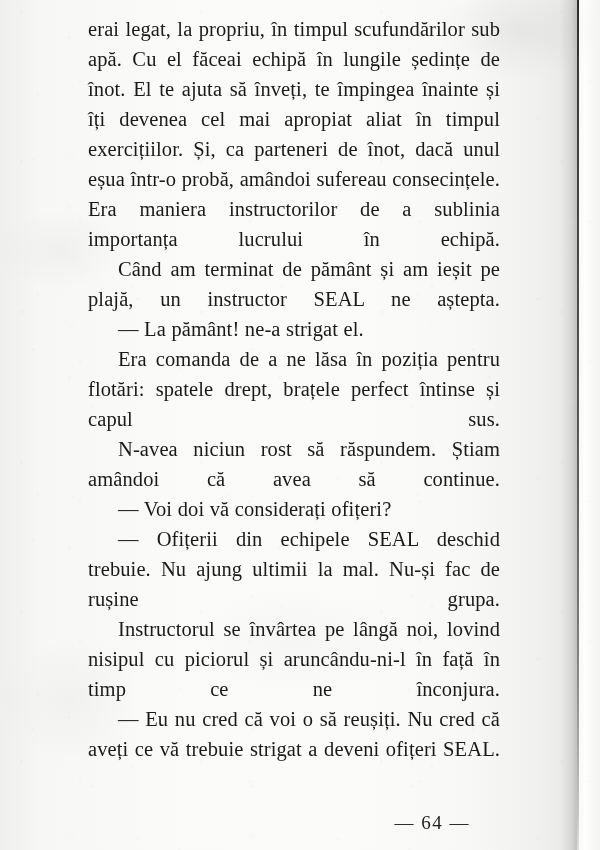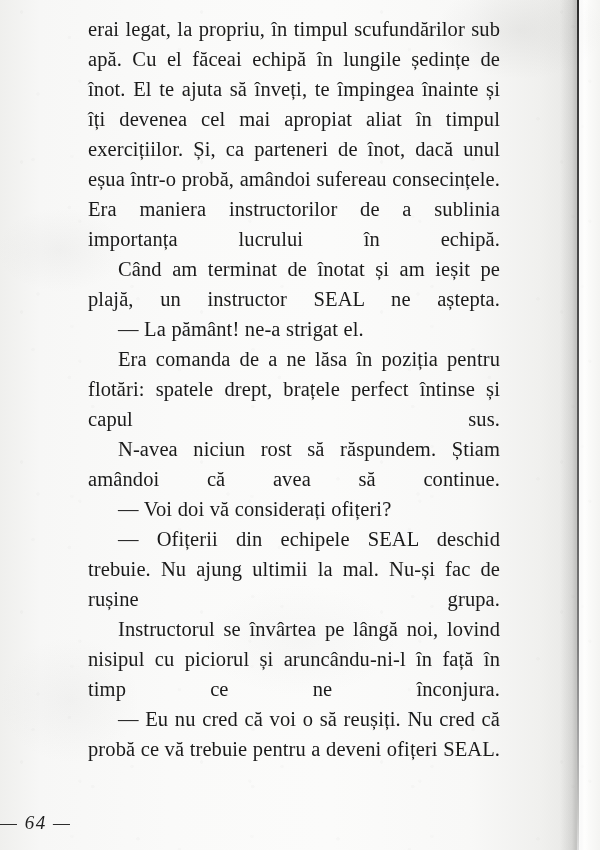--- a/index.html
+++ b/index.html
@@ -137,22 +137,21 @@
   .para.full-justify {
     text-align-last: justify;
   }
 
   
   .page-footer {
     position: absolute;
     left: 0;
     top: 808px;
     width: 470px;
-    text-align: left;
-    font-style: italic;
+    text-align: right;
   }
   .folio {
     display: inline-block;
     font-size: 19px;
     line-height: 30px;
     color: #1f1f1f;
     letter-spacing: 1.5px;
   }
 </style>
 </head>
@@ -165,35 +164,35 @@
   <div class="paper-smudge"></div>
 
   <div class="gutter-shadow"></div>
   <div class="gutter-line"></div>
   <div class="gutter-highlight"></div>
 
   <div class="text-column">
 
     <p class="para full-justify">erai legat, la propriu, în timpul scufundărilor sub apă. Cu el făceai echipă în lungile ședințe de înot. El te ajuta să înveți, te împingea înainte și îți devenea cel mai apropiat aliat în timpul exercițiilor. Și, ca parteneri de înot, dacă unul eșua într-o probă, amândoi sufereau consecințele. Era maniera instructorilor de a sublinia importanța lucrului în echipă.</p>
 
-    <p class="para indent full-justify">Când am terminat de înotat și am ieșit pe plajă, un instructor SEAL ne aștepta.</p>
+    <p class="para indent full-justify">Când am terminat de pământ și am ieșit pe plajă, un instructor SEAL ne aștepta.</p>
 
     <p class="para dialogue">— La pământ! ne-a strigat el.</p>
 
     <p class="para indent full-justify">Era comanda de a ne lăsa în poziția pentru flotări: spatele drept, brațele perfect întinse și capul sus.</p>
 
     <p class="para indent full-justify">N-avea niciun rost să răspundem. Știam amândoi că avea să continue.</p>
 
     <p class="para dialogue">— Voi doi vă considerați ofițeri?</p>
 
     <p class="para dialogue full-justify">— Ofițerii din echipele SEAL deschid trebuie. Nu ajung ultimii la mal. Nu-și fac de rușine grupa.</p>
 
     <p class="para indent full-justify">Instructorul se învârtea pe lângă noi, lovind nisipul cu piciorul și aruncându-ni-l în față în timp ce ne înconjura.</p>
 
-    <p class="para dialogue full-justify">— Eu nu cred că voi o să reușiți. Nu cred că probă ce vă trebuie pentru a deveni ofițeri SEAL.</p>
+    <p class="para dialogue full-justify">— Eu nu cred că voi o să reușiți. Nu cred că aveți ce vă trebuie strigat a deveni ofițeri SEAL.</p>
 
   </div>
 
   <div class="page-footer">
     <span class="folio">— 64 —</span>
   </div>
 
 </div>
 
 </body></html>

